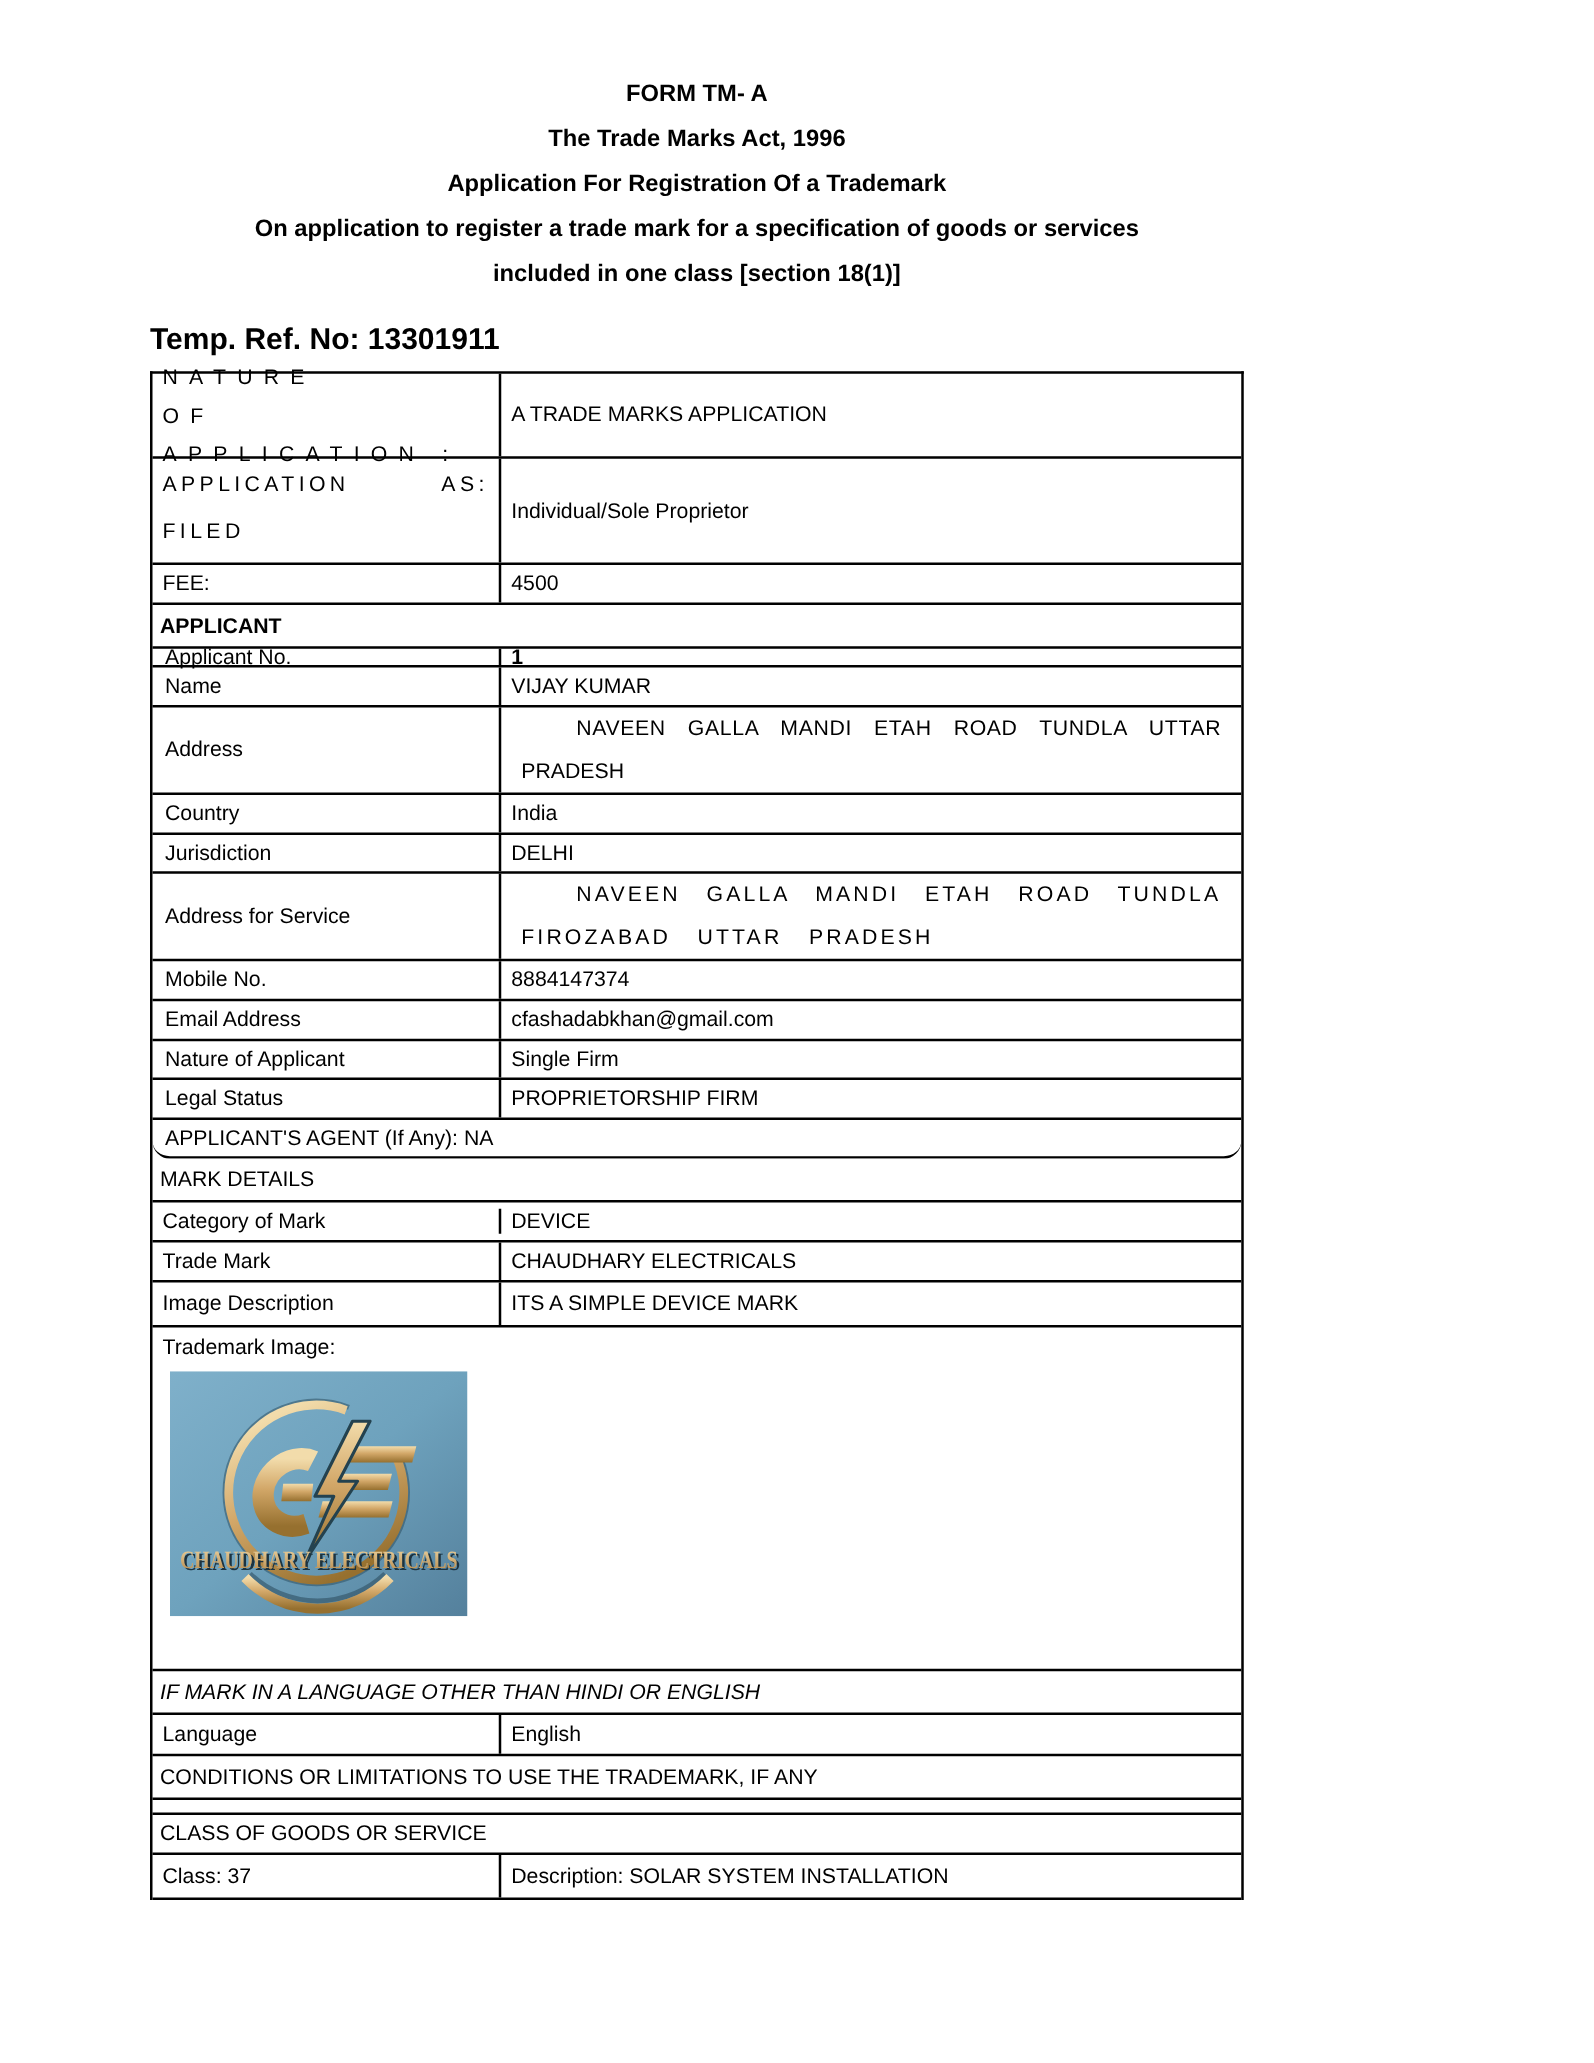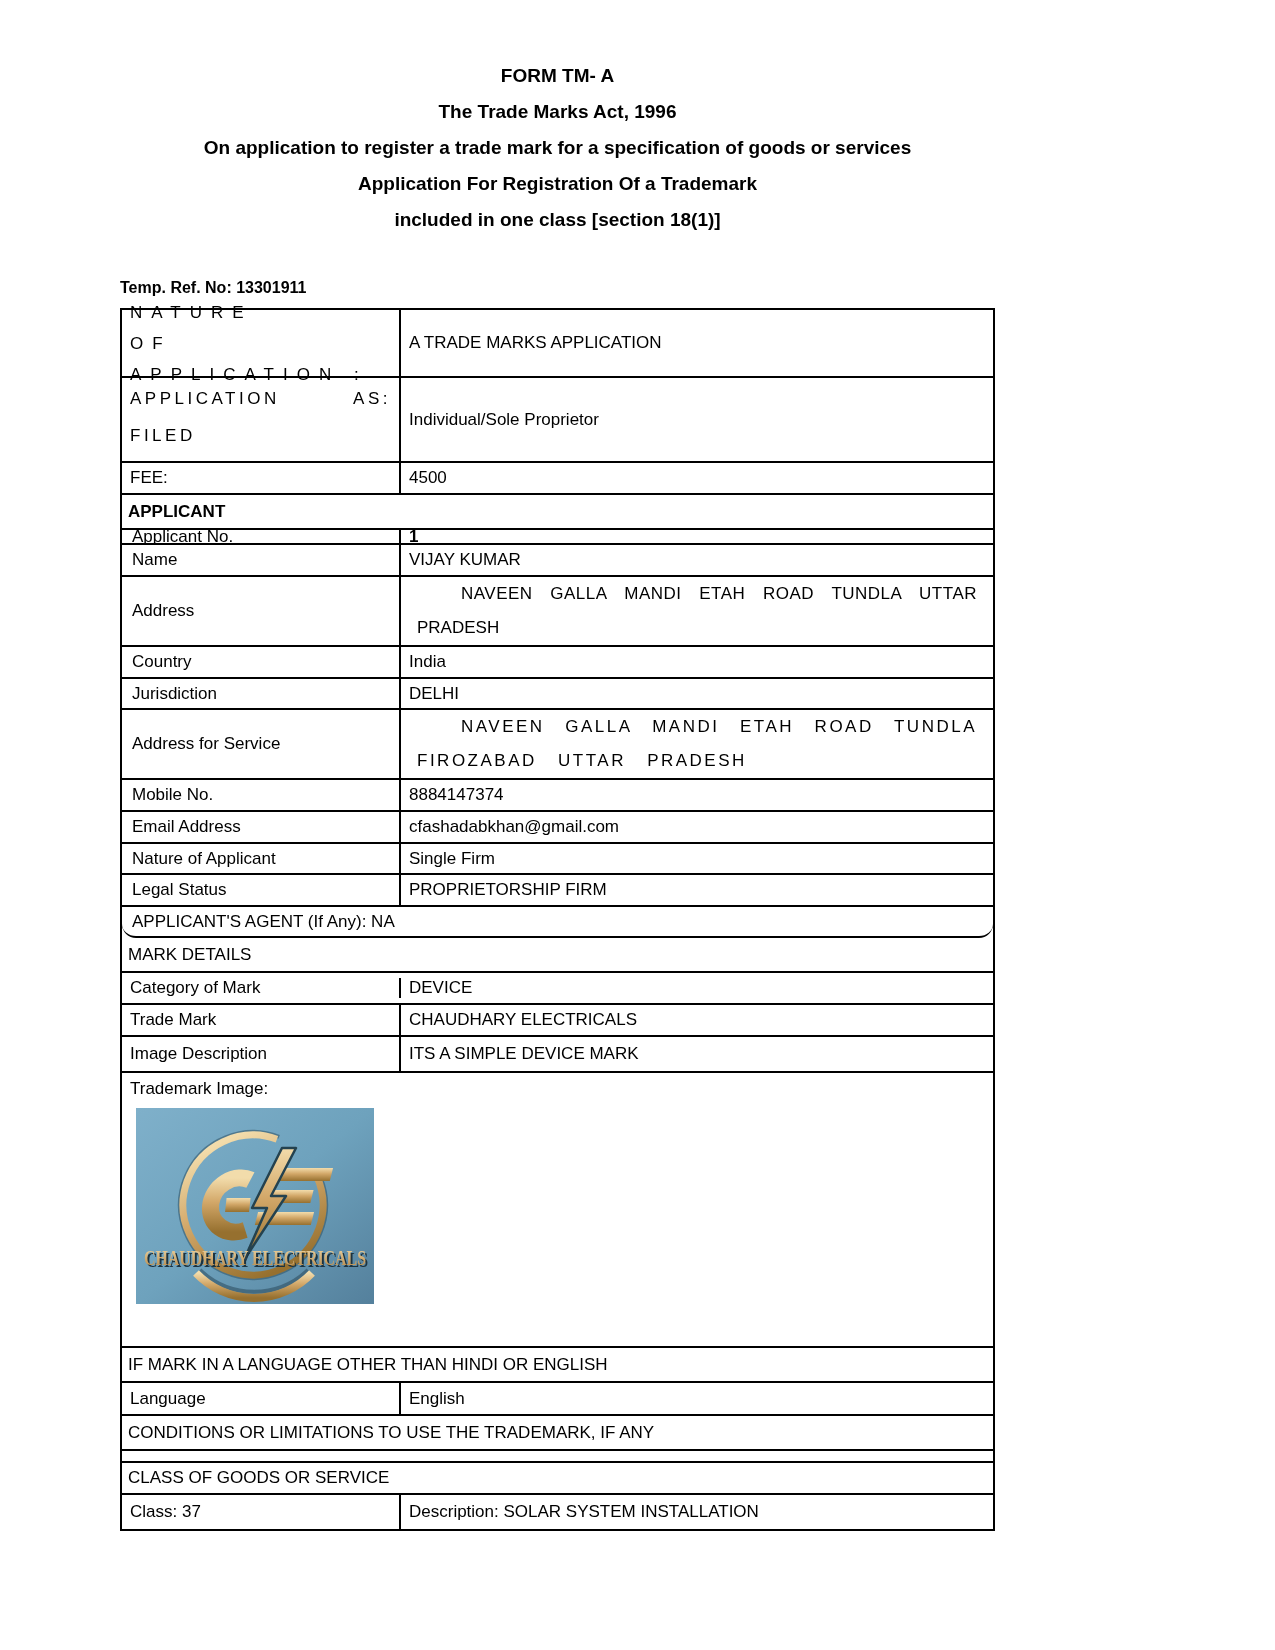--- a/index.html
+++ b/index.html
@@ -6,21 +6,21 @@
   body {
     width:1275px; height:1650px; overflow:hidden;
     font-family:"Liberation Sans", sans-serif;
     color:#000;
   }
   .content { margin-left:120px; width:875px; padding-top:58px; }
 
   
   .doc-header { text-align:center; font-weight:bold; font-size:19px; line-height:36px; }
 
-  .temp-ref { font-weight:bold; font-size:16px; margin:41px 0 11px 0; }
+  .temp-ref { font-weight:bold; font-size:24px; margin:20px 0 11px 0; }
 
   
   .tbl { border:2px solid #000; border-bottom:none; width:875px; box-sizing:border-box; }
   .tr  { display:flex; border-bottom:2px solid #000; box-sizing:border-box; font-size:17px; }
   .td  { box-sizing:border-box; }
   .td-label {
     width:279px; flex:0 0 279px; border-right:2px solid #000;
     display:flex; align-items:center; padding:0 10px;
   }
   .td-value { flex:1 1 auto; display:flex; align-items:center; padding:0 8px; min-width:0; }
@@ -84,22 +84,22 @@
   .tm-logo { margin:9px 0 0 6px; display:block; }
 </style>
 </head>
 <body>
 
 <div class="content">
 
   <div class="doc-header">
     <div>FORM TM- A</div>
     <div>The Trade Marks Act, 1996</div>
+    <div>Application For Registration Of a Trademark</div>
     <div>On application to register a trade mark for a specification of goods or services</div>
-    <div>Application For Registration Of a Trademark</div>
     <div>included in one class [section 18(1)]</div>
   </div>
 
   <div class="temp-ref">Temp. Ref. No: 13301911</div>
 
   <div class="tbl">
 
     <div class="tr h-nature">
       <div class="td td-label nature-label">
         <span class="nature-l1">
@@ -253,21 +253,21 @@
           <text x="121" y="159" text-anchor="middle" font-family="Liberation Serif, serif" font-weight="bold" font-size="20" fill="#1c3340" textLength="222" lengthAdjust="spacingAndGlyphs">CHAUDHARY ELECTRICALS</text>
           <text x="119" y="157" text-anchor="middle" font-family="Liberation Serif, serif" font-weight="bold" font-size="20" fill="url(#goldText)" textLength="222" lengthAdjust="spacingAndGlyphs">CHAUDHARY ELECTRICALS</text>
 
           <path d="M 64 162 A 78 78 0 0 0 172 162" fill="none" stroke="#2e5063" stroke-width="4" opacity="0.6"></path>
           <path d="M 60 165 A 80 80 0 0 0 176 165" fill="none" stroke="url(#goldGrad)" stroke-width="8"></path>
         </svg>
       </div>
     </div>
 
     <div class="tr h-ifmark">
-      <div class="td td-full" style="padding-left:6px;">IF MARK IN A LANGUAGE OTHER THAN HINDI OR ENGLISH</div>
+      <div class="td td-full" style="padding-left:6px;font-style:italic;">IF MARK IN A LANGUAGE OTHER THAN HINDI OR ENGLISH</div>
     </div>
 
     <div class="tr h-lang">
       <div class="td td-label" style="padding-left:8px;">Language</div>
       <div class="td td-value">English</div>
     </div>
 
     <div class="tr h-cond">
       <div class="td td-full" style="padding-left:6px;">CONDITIONS OR LIMITATIONS TO USE THE TRADEMARK, IF ANY</div>
     </div>

